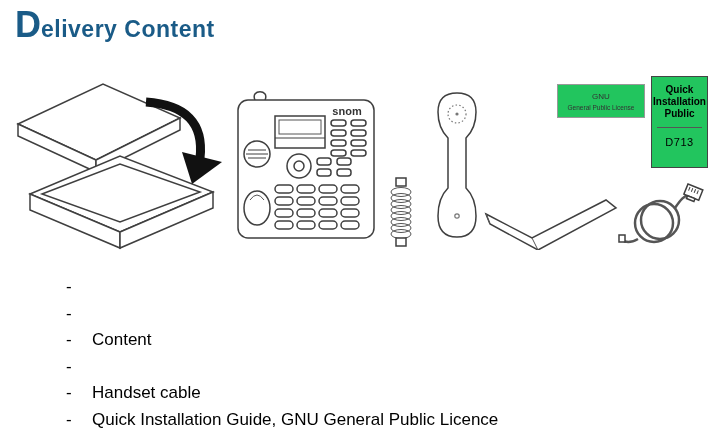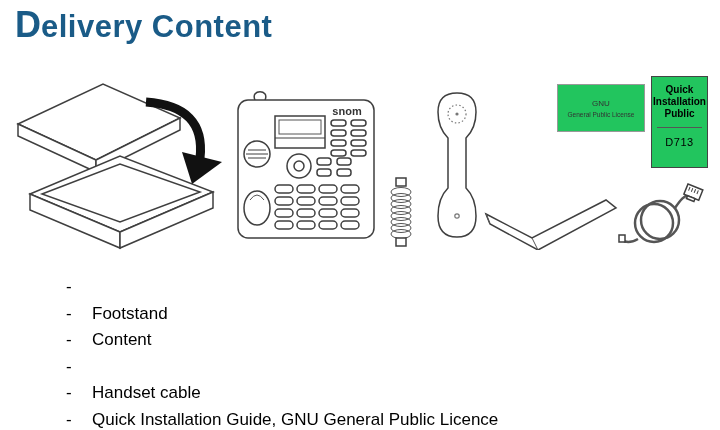--- a/index.html
+++ b/index.html
@@ -2,29 +2,29 @@
 <html><head>
 <meta charset="utf-8">
 <style>
   html,body{margin:0;padding:0;background:#fff;}
   .page{position:relative;width:720px;height:430px;background:#fff;overflow:hidden;
         font-family:"Liberation Sans",sans-serif;color:#000;}
   
   .title{position:absolute;left:15px;top:4px;display:flex;align-items:baseline;
          color:#1a5b87;font-weight:bold;}
   .title .initial{font-size:36px;letter-spacing:0;}
-  .title .rest{font-size:31px;letter-spacing:.5px;}
+  .title .rest{font-size:23px;letter-spacing:.5px;}
   
   .illus{position:absolute;text-align:center;}
   svg{display:block;}
   .lineart{stroke:#3f3f3f;stroke-width:1.5;fill:#fff;}
   .lineart-thin{stroke:#555;stroke-width:1;fill:none;}
   
   .doc{position:absolute;background:#22c55e;box-sizing:border-box;text-align:center;}
-  .doc-gnu{left:557px;top:84px;width:88px;height:48px;border:1px solid #999;
+  .doc-gnu{left:557px;top:84px;width:88px;height:34px;border:1px solid #999;
            display:flex;flex-direction:column;justify-content:center;gap:3px;}
   .doc-gnu .l1{font-size:8px;color:#333;}
   .doc-gnu .l2{font-size:6.5px;color:#333;}
   .doc-guide{left:651px;top:76px;width:57px;height:92px;border:1px solid #444;
              padding-top:7px;}
   .doc-guide .w{font-size:10px;font-weight:bold;line-height:12px;}
   .doc-guide .rule{border-top:1px solid #555;margin:7px 5px 8px 5px;}
   .doc-guide .model{font-size:11px;letter-spacing:.5px;}
   
   .list{position:absolute;left:60px;top:274px;}
@@ -183,21 +183,20 @@
       <rect class="lineart" x="1" y="52" width="6" height="7"></rect>
     </svg>
   </div>
 
   <div class="list">
     <div class="row">
       <span class="dash">-</span>
     </div>
     <div class="row">
       <span class="dash">-</span>
-      <span>Footstand</span>
     </div>
     <div class="row">
       <span class="dash">-</span>
       <span>Content</span>
     </div>
     <div class="row">
       <span class="dash">-</span>
     </div>
     <div class="row">
       <span class="dash">-</span>

